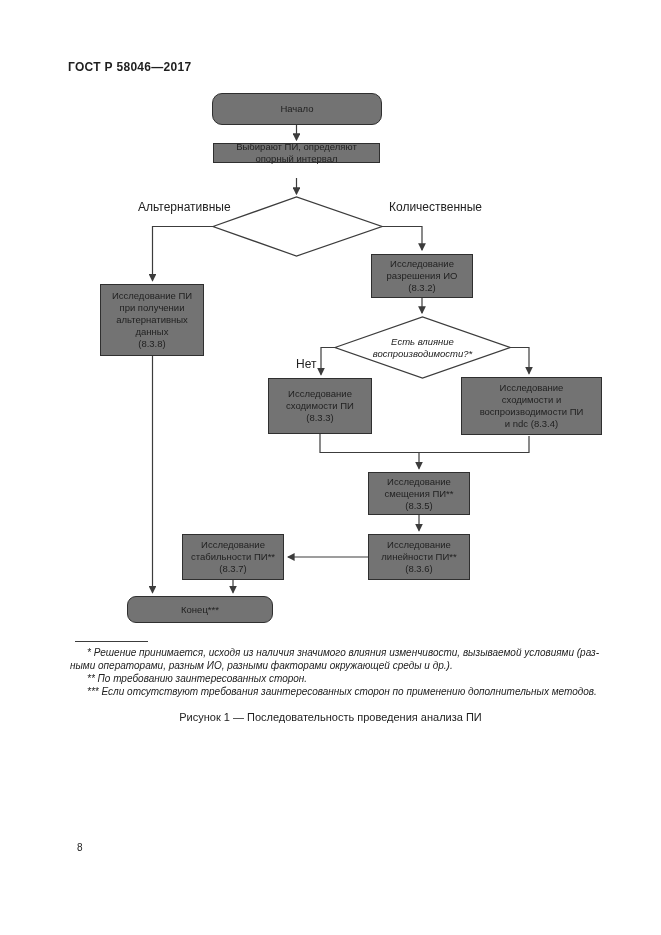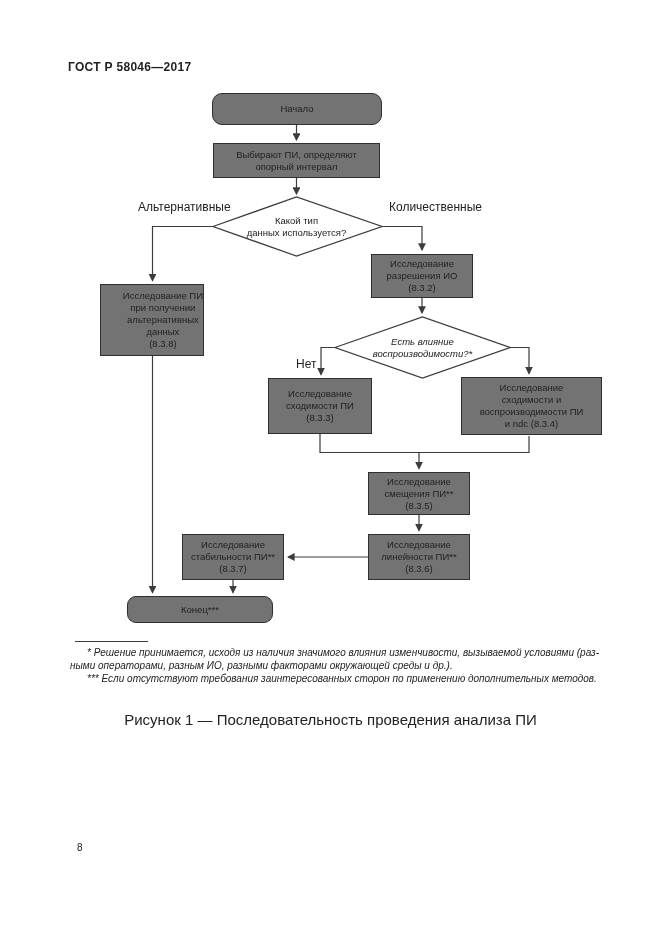--- a/index.html
+++ b/index.html
@@ -49,21 +49,21 @@
   }
   .footnotes {
     position: absolute; left: 70px; top: 646px; width: 578px;
     font-size: 10px; line-height: 13px; color: #222; font-style: italic;
   }
   .footnotes p {
     margin: 0; text-indent: 17px; white-space: pre-line;
   }
   .fig-caption {
     position: absolute; left: 0; top: 711px; width: 661px;
-    text-align: center; font-size: 15px; color: #222;
+    text-align: center; font-size: 11px; color: #222;
   }
   .page-number {
     position: absolute; left: 77px; top: 842px;
     font-size: 10px; color: #222;
   }
 </style>
 </head>
 <body>
 
 <div class="page">
@@ -92,35 +92,31 @@
       <path d="M152.5,356 V592.5" marker-end="url(#arw)"></path>
       <polygon points="213,226.5 296.5,197 382,226.5 296.5,256" fill="#ffffff" stroke-width="1.3"></polygon>
       <polygon points="335,347.5 422.5,317 510,347.5 422.5,378" fill="#ffffff" stroke-width="1.3"></polygon>
     </g>
   </svg>
 
   <div class="node terminal" style="left:212px; top:93px; width:170px; height:32px;">
     <span>Начало</span>
   </div>
 
-  <div class="node" style="left:213px; top:143px; width:167px; height:35px;">
+  <div class="node" style="left:213px; top:143px; width:167px; height:20px;">
     <span>Выбирают ПИ, определяют
 опорный интервал</span>
   </div>
 
-  <div class="dtext" style="left:216px; top:213px; width:161px; height:27px;">
-    <span>Какой тип
-данных используется?</span>
-  </div>
 
   <div class="branch-label" style="left:138px; top:200px;">Альтернативные</div>
 
   <div class="branch-label" style="left:389px; top:200px;">Количественные</div>
 
-  <div class="node" style="left:100px; top:284px; width:104px; height:72px;justify-content:flex-end;">
+  <div class="node" style="left:100px; top:284px; width:104px; height:72px;">
     <span>Исследование ПИ
 при получении
 альтернативных
 данных
 (8.3.8)</span>
   </div>
 
   <div class="node" style="left:371px; top:254px; width:102px; height:44px;">
     <span>Исследование
 разрешения ИО
@@ -167,20 +163,21 @@
 
   <div class="node terminal" style="left:127px; top:596px; width:146px; height:27px; border-radius:9px;justify-content:center;">
     <span>Конец***</span>
   </div>
 
   <div class="foot-rule"></div>
 
   <div class="footnotes">
     <p>* Решение принимается, исходя из наличия значимого влияния изменчивости, вызываемой условиями (раз-
 ными операторами, разным ИО, разными факторами окружающей среды и др.).</p>
+    <p>** По требованию заинтересованных сторон.</p>
     <p>*** Если отсутствуют требования заинтересованных сторон по применению дополнительных методов.</p>
   </div>
 
   <div class="fig-caption">Рисунок 1 — Последовательность проведения анализа ПИ</div>
 
   <div class="page-number">8</div>
 
 </div>
 
 </body></html>

